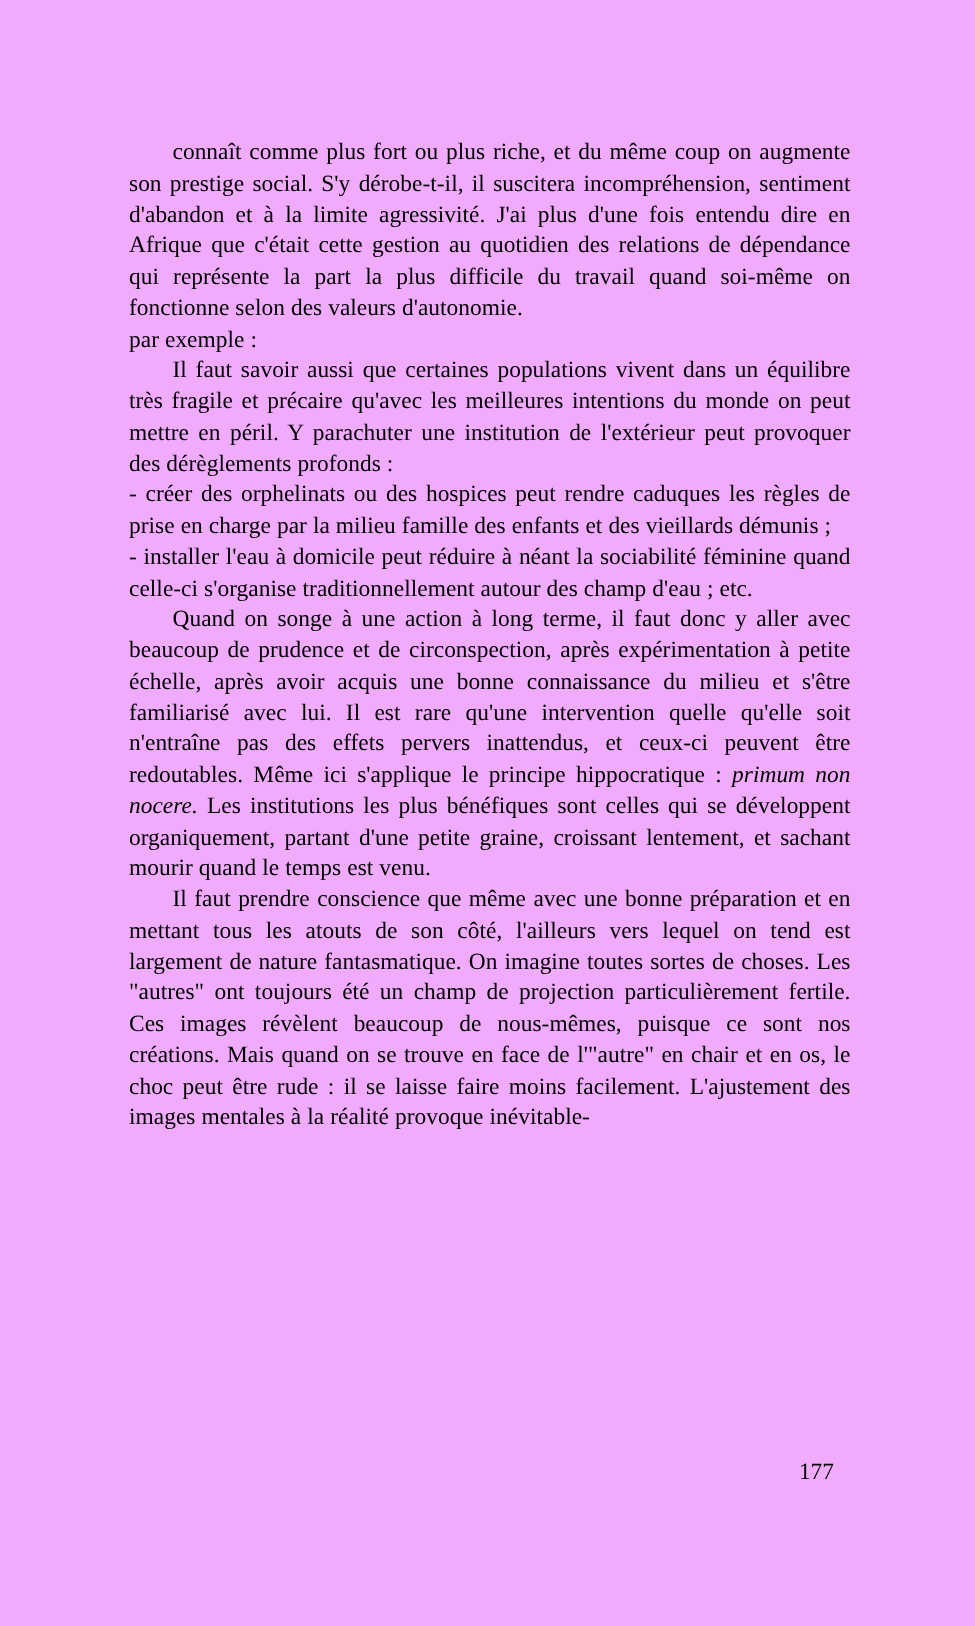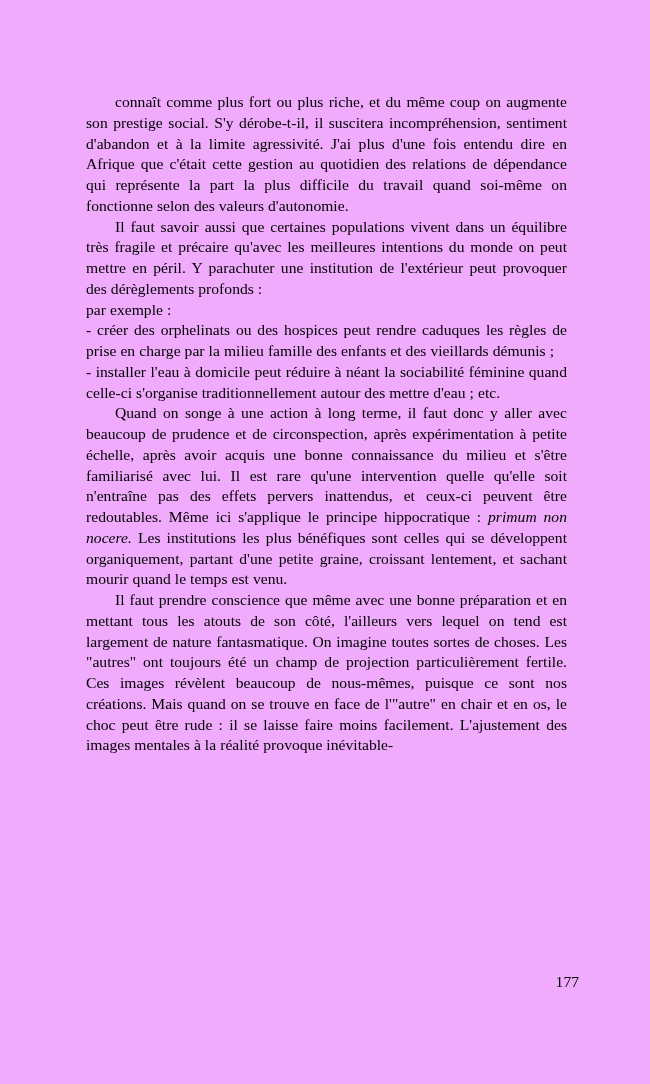--- a/index.html
+++ b/index.html
@@ -44,45 +44,45 @@
   }
   
   .para.nojustify {
     text-align: left;
   }
   .italic {
     font-style: italic;
   }
   #page-number {
     position: absolute;
-    left: 98px;
+    left: 75px;
     top: 972px;
     width: 481px;
     text-align: right;
     font-size: 15.6px;
     line-height: 20.75px;
   }
 </style>
 </head>
 <body>
 
 <div id="page">
 
   <div id="text-column">
 
     <p class="para indent">connaît comme plus fort ou plus riche, et du même coup on augmente son prestige social. S'y dérobe-t-il, il suscitera incompréhension, sentiment d'abandon et à la limite agressivité. J'ai plus d'une fois entendu dire en Afrique que c'était cette gestion au quotidien des relations de dépendance qui représente la part la plus difficile du travail quand soi-même on fonctionne selon des valeurs d'autonomie.</p>
 
+    <p class="para flush nojustify">par exemple :</p>
+
     <p class="para indent">Il faut savoir aussi que certaines populations vivent dans un équilibre très fragile et précaire qu'avec les meilleures intentions du monde on peut mettre en péril. Y parachuter une institution de l'extérieur peut provoquer des dérèglements profonds :</p>
-
-    <p class="para flush nojustify">par exemple :</p>
 
     <p class="para flush">- créer des orphelinats ou des hospices peut rendre caduques les règles de prise en charge par la milieu famille des enfants et des vieillards démunis ;</p>
 
 
-    <p class="para flush">- installer l'eau à domicile peut réduire à néant la sociabilité féminine quand celle-ci s'organise traditionnellement autour des mettre d'eau ; etc.</p>
+    <p class="para flush">- installer l'eau à domicile peut réduire à néant la sociabilité féminine quand celle-ci s'organise traditionnellement autour des champ d'eau ; etc.</p>
 
     <p class="para indent"><span>Quand on songe à une action à long terme, il faut donc y aller avec beaucoup de prudence et de circonspection, après expérimentation à petite échelle, après avoir acquis une bonne connaissance du milieu et s'être familiarisé avec lui. Il est rare qu'une intervention quelle qu'elle soit n'entraîne pas des effets pervers inattendus, et ceux-ci peuvent être redoutables. Même ici s'applique le principe hippocratique : </span><span class="italic">primum non nocere.</span><span> Les institutions les plus bénéfiques sont celles qui se développent organiquement, partant d'une petite graine, croissant lentement, et sachant mourir quand le temps est venu.</span></p>
 
     <p class="para indent">Il faut prendre conscience que même avec une bonne préparation et en mettant tous les atouts de son côté, l'ailleurs vers lequel on tend est largement de nature fantasmatique. On imagine toutes sortes de choses. Les "autres" ont toujours été un champ de projection particulièrement fertile. Ces images révèlent beaucoup de nous-mêmes, puisque ce sont nos créations. Mais quand on se trouve en face de l'"autre" en chair et en os, le choc peut être rude : il se laisse faire moins facilement. L'ajustement des images mentales à la réalité provoque inévitable-</p>
 
   </div>
 
   <div id="page-number">177</div>
 
 </div>

